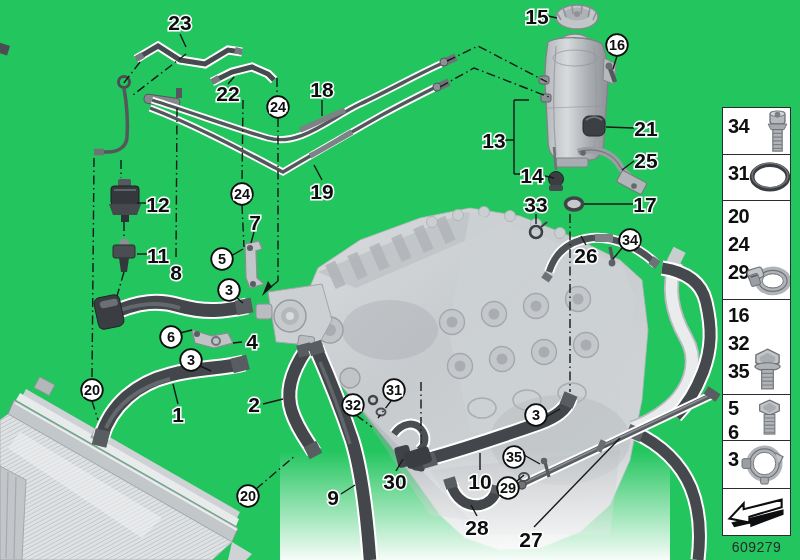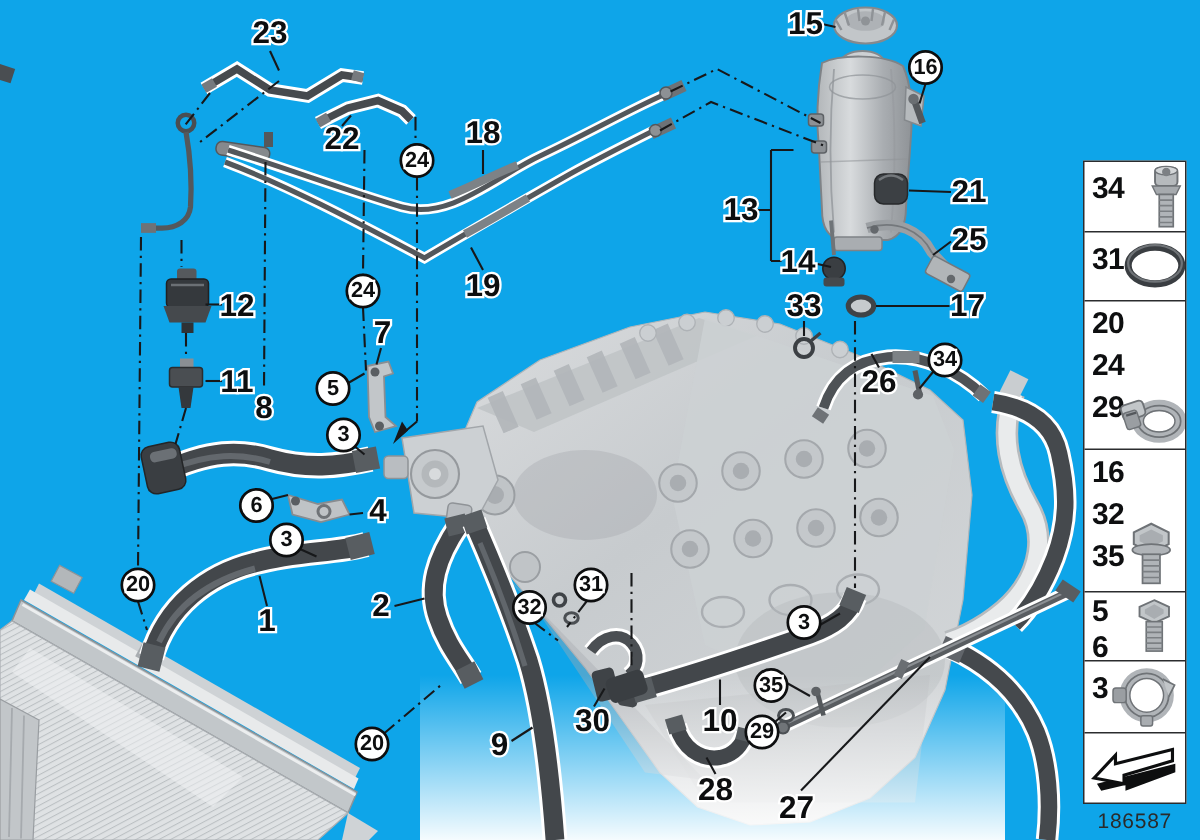--- a/index.html
+++ b/index.html
@@ -1,16 +1,16 @@
 <!DOCTYPE html>
 <html><head>
 <meta charset="utf-8">
 <style>
   html,body{margin:0;padding:0;background:#ffffff;}
-  #stage{position:relative;width:800px;height:560px;background:#0ea5e9;overflow:hidden;
+  #stage{position:relative;width:800px;height:560px;background:#22c55e;overflow:hidden;
          font-family:"Liberation Sans",sans-serif;}
   #artwork{position:absolute;left:0;top:0;}
   
   #legend{position:absolute;box-sizing:border-box;border:1.5px solid #2b2c2e;background:#ffffff;}
   .legend-box{position:relative;box-sizing:border-box;border-bottom:1.5px solid #2b2c2e;}
   .legend-box:last-child{border-bottom:none;}
   .legend-num{position:absolute;left:5px;font-weight:bold;font-size:20px;color:#0e0f10;
               line-height:1;letter-spacing:-0.5px;}
   .legend-icon{position:absolute;}
   #legend-caption{position:absolute;font-size:14px;color:#2a2a2a;letter-spacing:0.5px;text-align:center;}
@@ -533,21 +533,21 @@
         <svg class="legend-icon" width="47" height="43" style="left: 17px; top: 2px;">
           <use href="#icon-profile-clamp"></use>
         </svg>
       </div>
       <div class="legend-box" style="height: 46px;">
         <svg class="legend-icon" width="62" height="38" style="left: 2px; top: 4px;">
           <use href="#icon-direction-arrow"></use>
         </svg>
       </div>
     </div>
-<div id="legend-caption" style="left: 712px; width: 89px; top: 539px;">186587</div>
+<div id="legend-caption" style="left: 712px; width: 89px; top: 539px;">609279</div>
 
 <svg width="0" height="0" style="position:absolute" aria-hidden="true">
   <defs>
     <symbol id="icon-socket-head-bolt" viewBox="0 0 26 46">
       <rect x="5" y="2" width="16" height="13" rx="3" fill="#b6babd" stroke="#6f7377" stroke-width="1.4"></rect>
       <ellipse cx="13" cy="4" rx="8" ry="3" fill="#d3d6d8" stroke="#6f7377" stroke-width="1"></ellipse>
       <circle cx="13" cy="5" r="3" fill="#7c8084"></circle>
       <path d="M 3,15 L 23,15 L 20,21 L 6,21 Z" fill="#a6aaae" stroke="#6f7377" stroke-width="1"></path>
       <rect x="8" y="21" width="10" height="23" fill="#b0b4b8" stroke="#6f7377" stroke-width="1.2"></rect>
       <path d="M 8,25 h10 M 8,29 h10 M 8,33 h10 M 8,37 h10 M 8,41 h10" stroke="#7c8084" stroke-width="1.2"></path>

